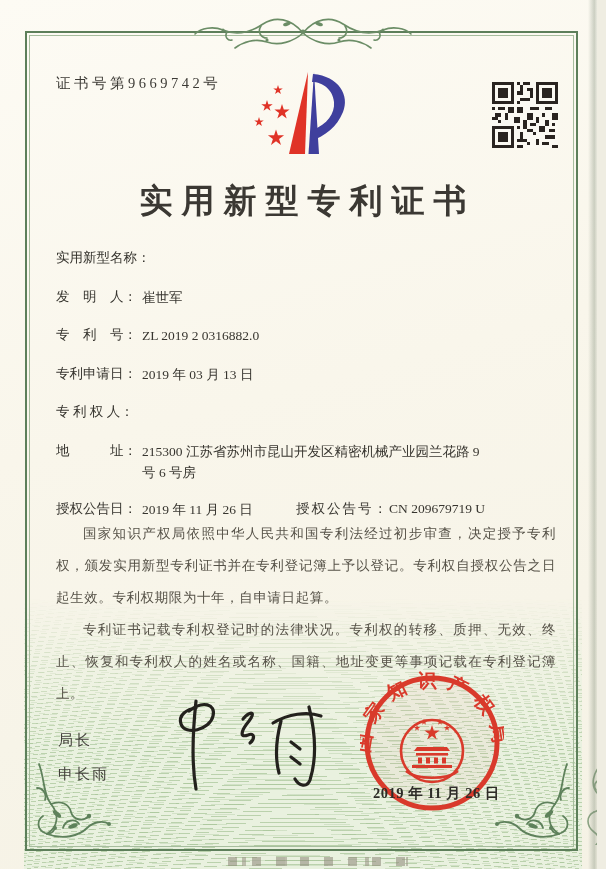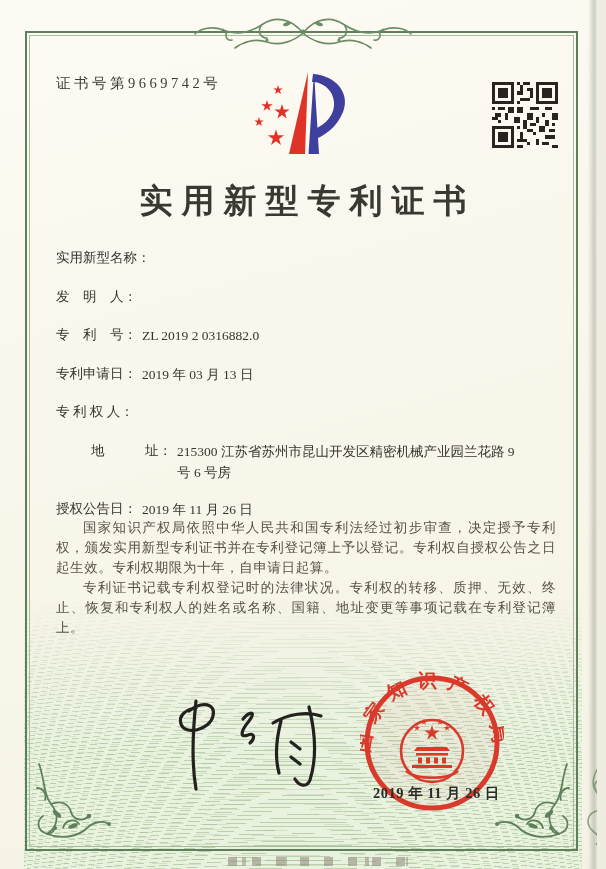--- a/index.html
+++ b/index.html
@@ -53,21 +53,21 @@
   }
   .fields{position:absolute;left:56px;top:248px;width:500px;font-size:13.5px;color:#37352f;}
   .field-row{position:relative;margin-bottom:18.5px;line-height:20px;}
   .field-label{display:inline-block;white-space:pre;}
   .field-value{position:absolute;left:86px;top:0;width:372px;white-space:pre-wrap;line-height:21px;}
   .grant-row{position:relative;line-height:20px;margin-top:2px;}
   .grant-number{position:absolute;left:240px;top:0;white-space:nowrap;}
   .grant-number .lbl{letter-spacing:2px;}
   .paragraphs{
     position:absolute;left:56px;top:518px;width:500px;
-    font-size:13.5px;line-height:20px;color:#565248;text-align:justify;letter-spacing:.6px;
+    font-size:13.5px;line-height:32px;color:#565248;text-align:justify;letter-spacing:.6px;
   }
   .paragraphs p{margin:0;text-indent:2em;}
   .signer{position:absolute;left:58px;top:731px;font-size:15px;color:#403e38;letter-spacing:2px;}
   .signer .name{margin-top:15px;}
   .signature{position:absolute;left:155px;top:695px;width:175px;height:98px;}
   .seal{position:absolute;left:360px;top:671px;width:144px;height:144px;}
   .seal-date{
     position:absolute;left:373px;top:784px;font-size:14.5px;font-weight:600;color:#2e2c28;letter-spacing:.5px;
   }
   .footer{
@@ -220,48 +220,56 @@
   </svg>
 
   <div class="title">实用新型专利证书</div>
 
   <div class="fields">
     <div class="field-row">
       <span class="field-label">实用新型名称：</span>
     </div>
     <div class="field-row">
       <span class="field-label">发　明　人：</span>
+      <span class="field-value">崔世军</span>
     </div>
     <div class="field-row">
       <span class="field-label">专　利　号：</span>
       <span class="field-value">ZL 2019 2 0316882.0</span>
     </div>
     <div class="field-row">
       <span class="field-label">专利申请日：</span>
       <span class="field-value">2019 年 03 月 13 日</span>
     </div>
     <div class="field-row">
       <span class="field-label">专 利 权 人：</span>
     </div>
-    <div class="field-row" style="margin-bottom:16px;min-height:42px;margin-left:35px;">
+    <div class="field-row" style="margin-bottom:16px;min-height:42px;">
       <span class="field-label">地　　　址：</span>
       <span class="field-value">215300 江苏省苏州市昆山开发区精密机械产业园兰花路 9
 号 6 号房</span>
     </div>
     <div class="grant-row">
       <span class="field-label">授权公告日：</span>
       <span class="field-value">2019 年 11 月 26 日</span>
+      <span class="grant-number">
+        <span class="lbl">授权公告号：</span><span>CN 209679719 U</span>
+      </span>
     </div>
   </div>
 
   <div class="paragraphs">
     <p>国家知识产权局依照中华人民共和国专利法经过初步审查，决定授予专利权，颁发实用新型专利证书并在专利登记簿上予以登记。专利权自授权公告之日起生效。专利权期限为十年，自申请日起算。</p>
     <p>专利证书记载专利权登记时的法律状况。专利权的转移、质押、无效、终止、恢复和专利权人的姓名或名称、国籍、地址变更等事项记载在专利登记簿上。</p>
   </div>
 
+  <div class="signer">
+    <div>局长</div>
+    <div class="name">申长雨</div>
+  </div>
 
   <svg class="signature" viewBox="0 0 175 98">
     <g fill="none" stroke="#23211d" stroke-width="3.2" stroke-linecap="round" stroke-linejoin="round">
       <path d="M34,16 C48,5 61,9 58,21 C55,35 30,41 26,29 C23,20 32,14 41,13"></path>
       <path d="M41,6 C38,34 36,66 41,94"></path>
       <path d="M88,24 C96,15 101,17 94,26 C85,37 85,43 93,40 C100,37 100,44 95,48"></path>
       <path d="M118,28 C133,19 152,16 166,21"></path>
       <path d="M126,26 C121,45 120,63 124,78"></path>
       <path d="M154,12 C161,40 161,66 155,85 C152,93 144,91 140,84"></path>
       <path d="M136,47 l9,7"></path>

